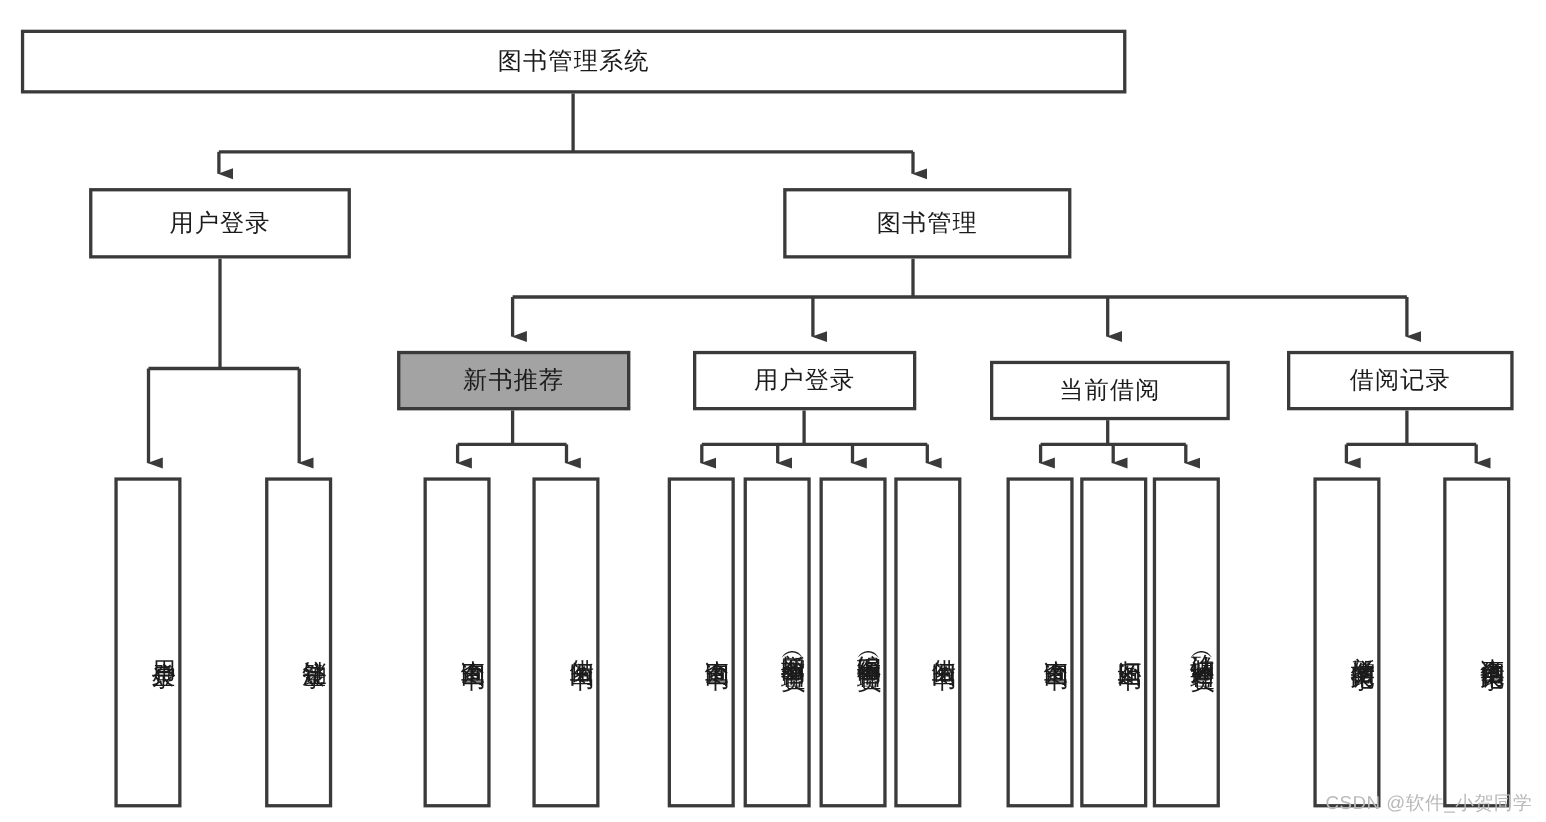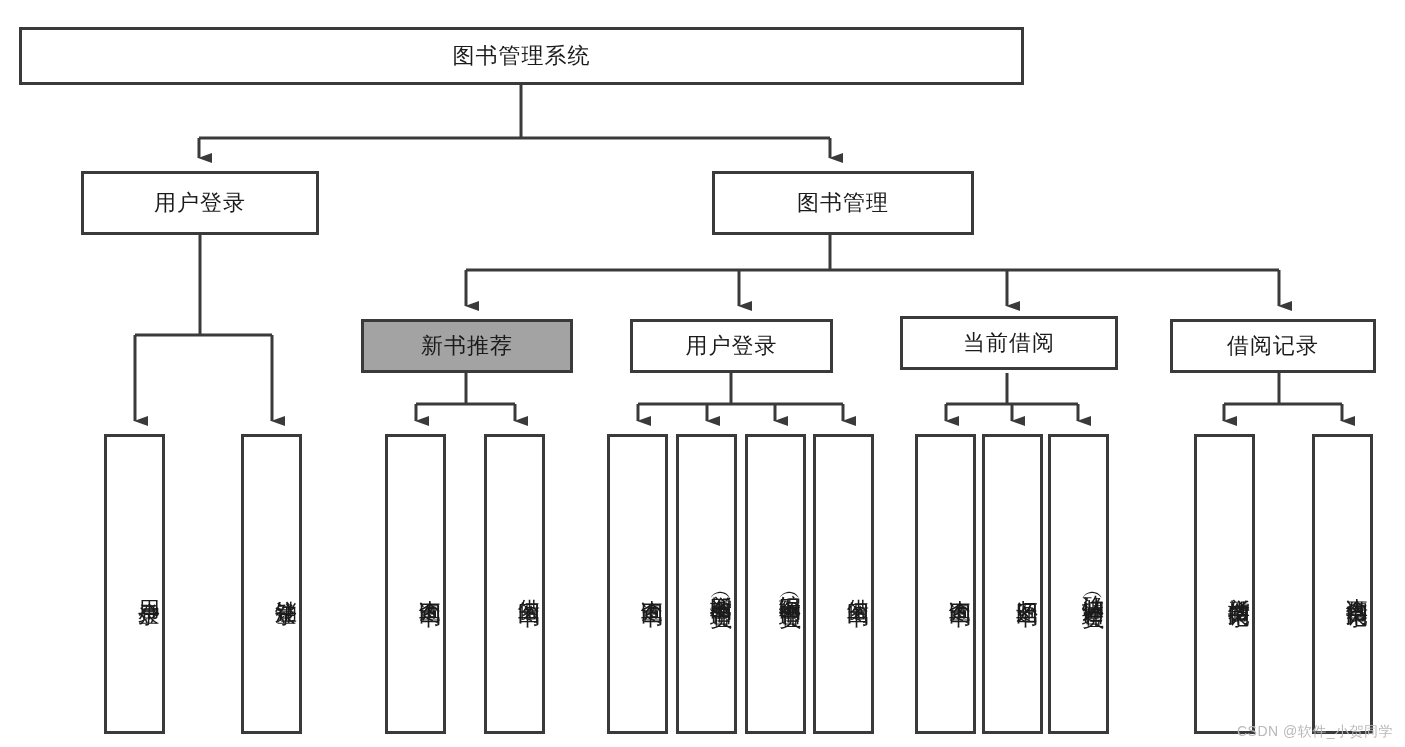--- a/index.html
+++ b/index.html
@@ -54,21 +54,21 @@
     white-space: pre;
   }
   .node.vertical .label {
     writing-mode: vertical-rl;
     text-orientation: upright;
   }
   #watermark {
     position: absolute;
     right: 12px;
     bottom: 6px;
-    font-size: 14px;
+    font-size: 17px;
     color: #b9b9b9;
     letter-spacing: 0.5px;
     white-space: nowrap;
   }
 </style>
 </head>
 <body>
 
 <div id="canvas">
 
@@ -132,21 +132,21 @@
   <div class="node horizontal" style="left: 712px; top: 171px; width: 262px; height: 64px; border-color: rgb(58, 58, 58); background: rgb(255, 255, 255); color: rgb(27, 27, 27);">
     <span class="label">图书管理</span>
   </div>
 
   <div class="node horizontal" style="left: 361px; top: 319px; width: 212px; height: 54px; border-color: rgb(58, 58, 58); background: #a3a3a3; color: rgb(27, 27, 27);">
     <span class="label">新书推荐</span>
   </div>
   <div class="node horizontal" style="left: 630px; top: 319px; width: 203px; height: 54px; border-color: rgb(58, 58, 58); background: rgb(255, 255, 255); color: rgb(27, 27, 27);">
     <span class="label">用户登录</span>
   </div>
-  <div class="node horizontal" style="left: 900px; top: 316px; width: 218px; height: 54px; border-color: rgb(58, 58, 58); background: rgb(255, 255, 255); color: rgb(27, 27, 27);">
+  <div class="node horizontal" style="left: 900px; top: 328px; width: 218px; height: 54px; border-color: rgb(58, 58, 58); background: rgb(255, 255, 255); color: rgb(27, 27, 27);">
     <span class="label">当前借阅</span>
   </div>
   <div class="node horizontal" style="left: 1170px; top: 319px; width: 206px; height: 54px; border-color: rgb(58, 58, 58); background: rgb(255, 255, 255); color: rgb(27, 27, 27);">
     <span class="label">借阅记录</span>
   </div>
 
   <div class="node vertical" style="left: 104px; top: 434px; width: 61px; height: 300px; border-color: rgb(58, 58, 58); background: rgb(255, 255, 255); color: rgb(27, 27, 27);">
     <span class="label">用户登录</span>
   </div>
   <div class="node vertical" style="left: 241px; top: 434px; width: 61px; height: 300px; border-color: rgb(58, 58, 58); background: rgb(255, 255, 255); color: rgb(27, 27, 27);">

